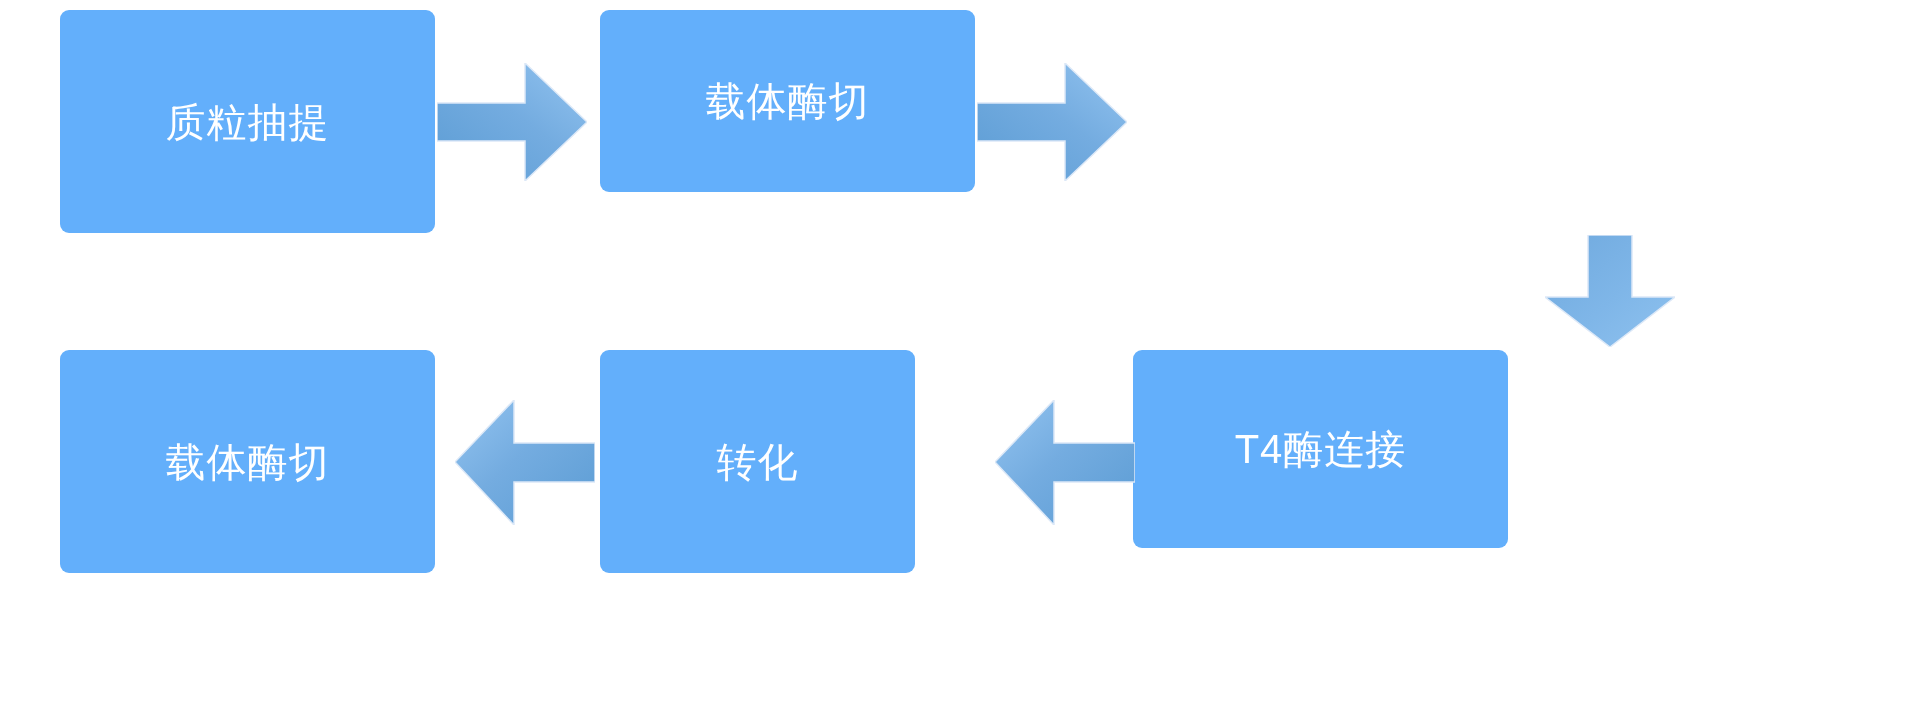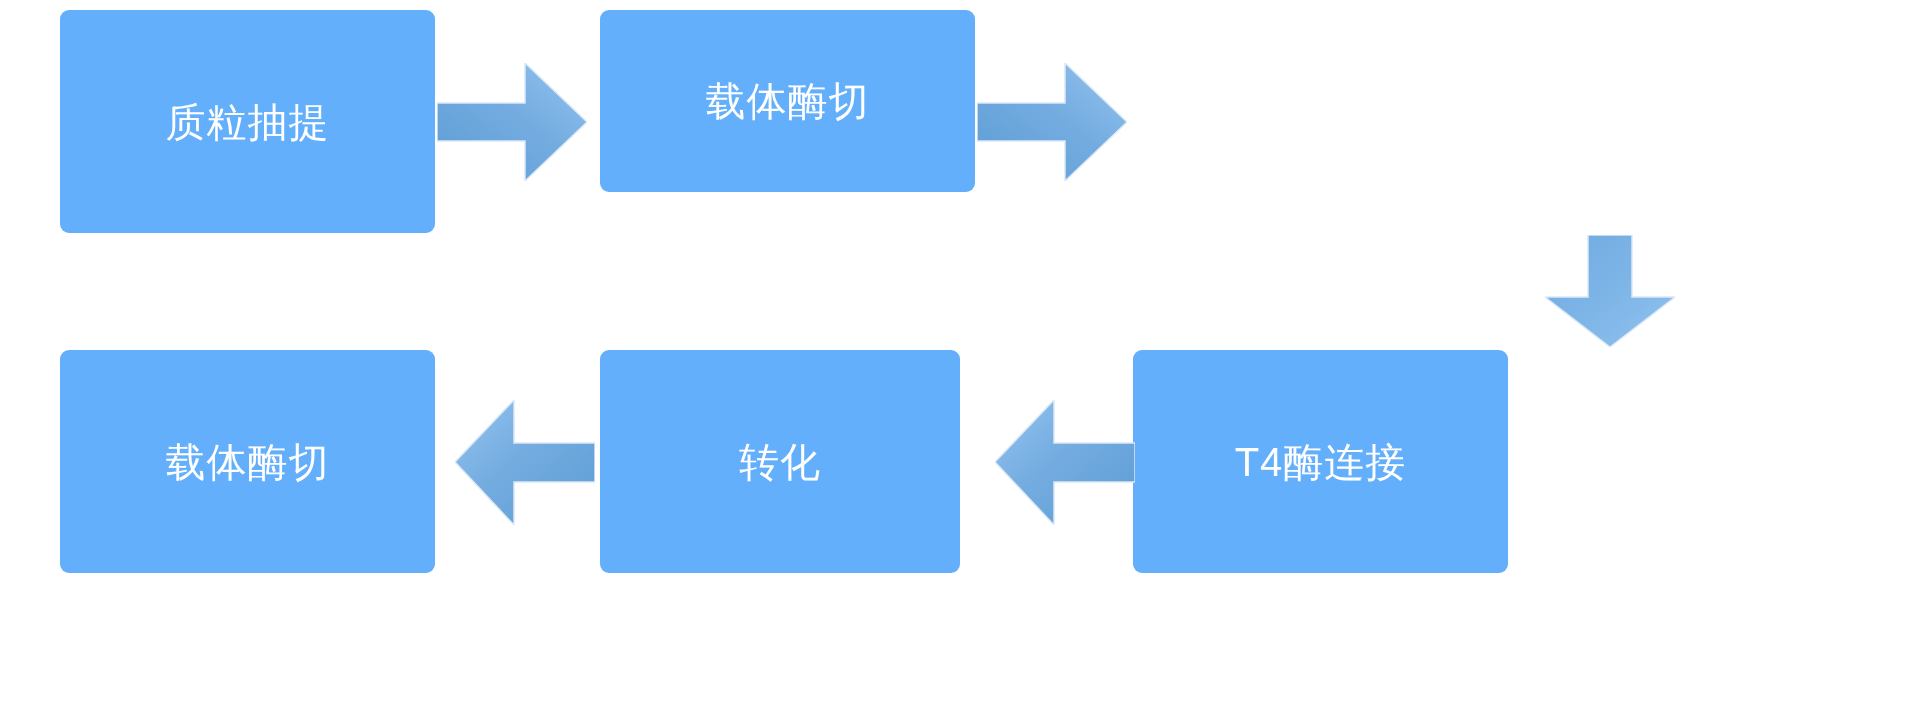--- a/index.html
+++ b/index.html
@@ -37,22 +37,22 @@
     white-space: nowrap;
     font-weight: 400;
   }
 
   
   #node-0 { left: 60px;   top: 10px;  width: 375px; height: 223px; }
   #node-1 { left: 600px;  top: 10px;  width: 375px; height: 182px; }
   #node-2 { left: 1133px; top: 10px;  width: 375px; height: 223px; }
   
   #node-3 { left: 60px;   top: 350px; width: 375px; height: 223px; }
-  #node-4 { left: 600px;  top: 350px; width: 360px; height: 223px; }
-  #node-5 { left: 1133px; top: 350px; width: 375px; height: 223px; }
+  #node-4 { left: 600px;  top: 350px; width: 315px; height: 223px; }
+  #node-5 { left: 1133px; top: 350px; width: 375px; height: 198px; }
 
   
   .arrow {
     position: absolute;
     pointer-events: none;
   }
   .arrow svg { display: block; }
 
   #arrow-0 { left: 437px;  top: 63px;  width: 150px; height: 118px; }
   #arrow-1 { left: 977px;  top: 63px;  width: 150px; height: 118px; }

